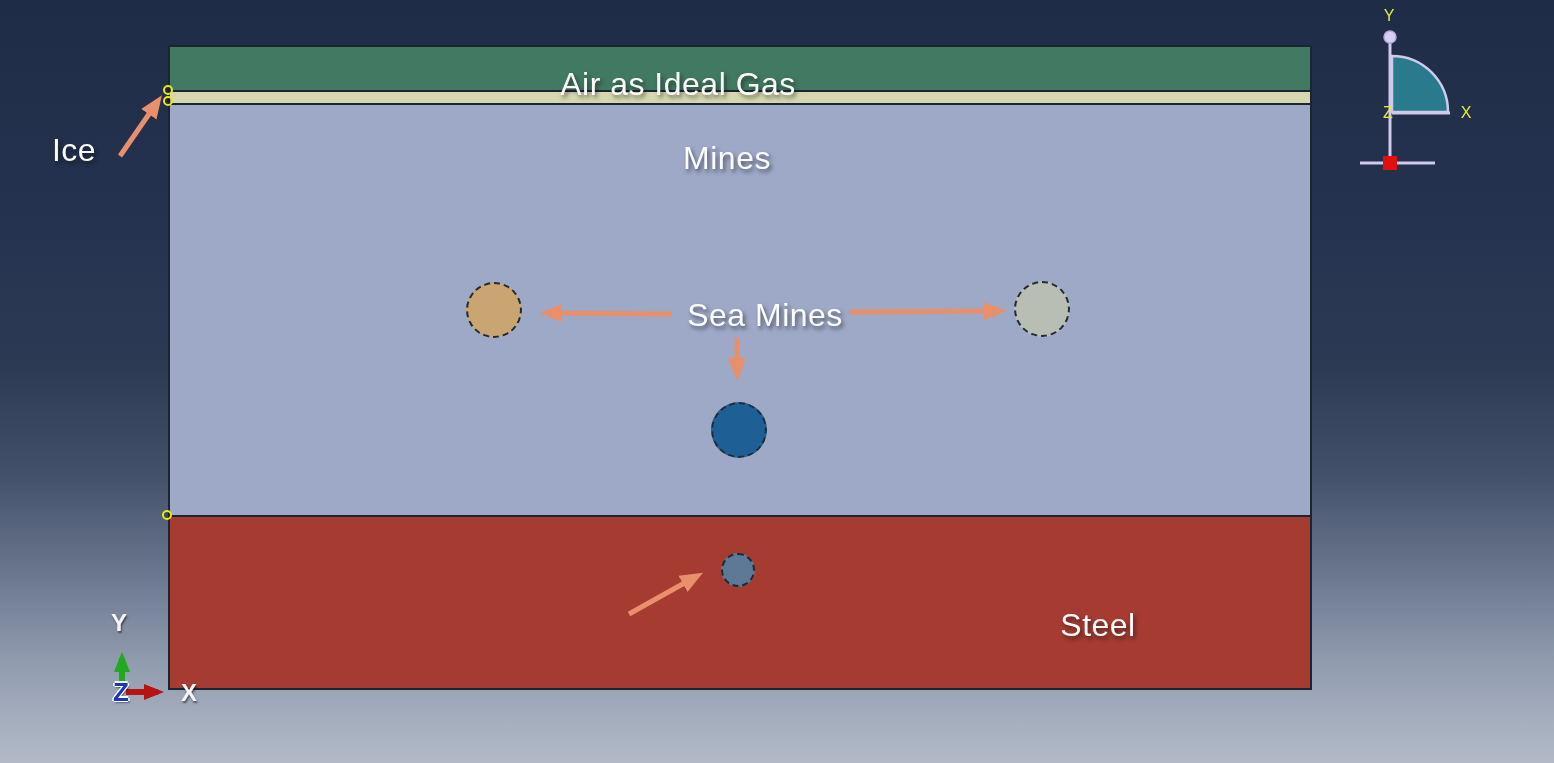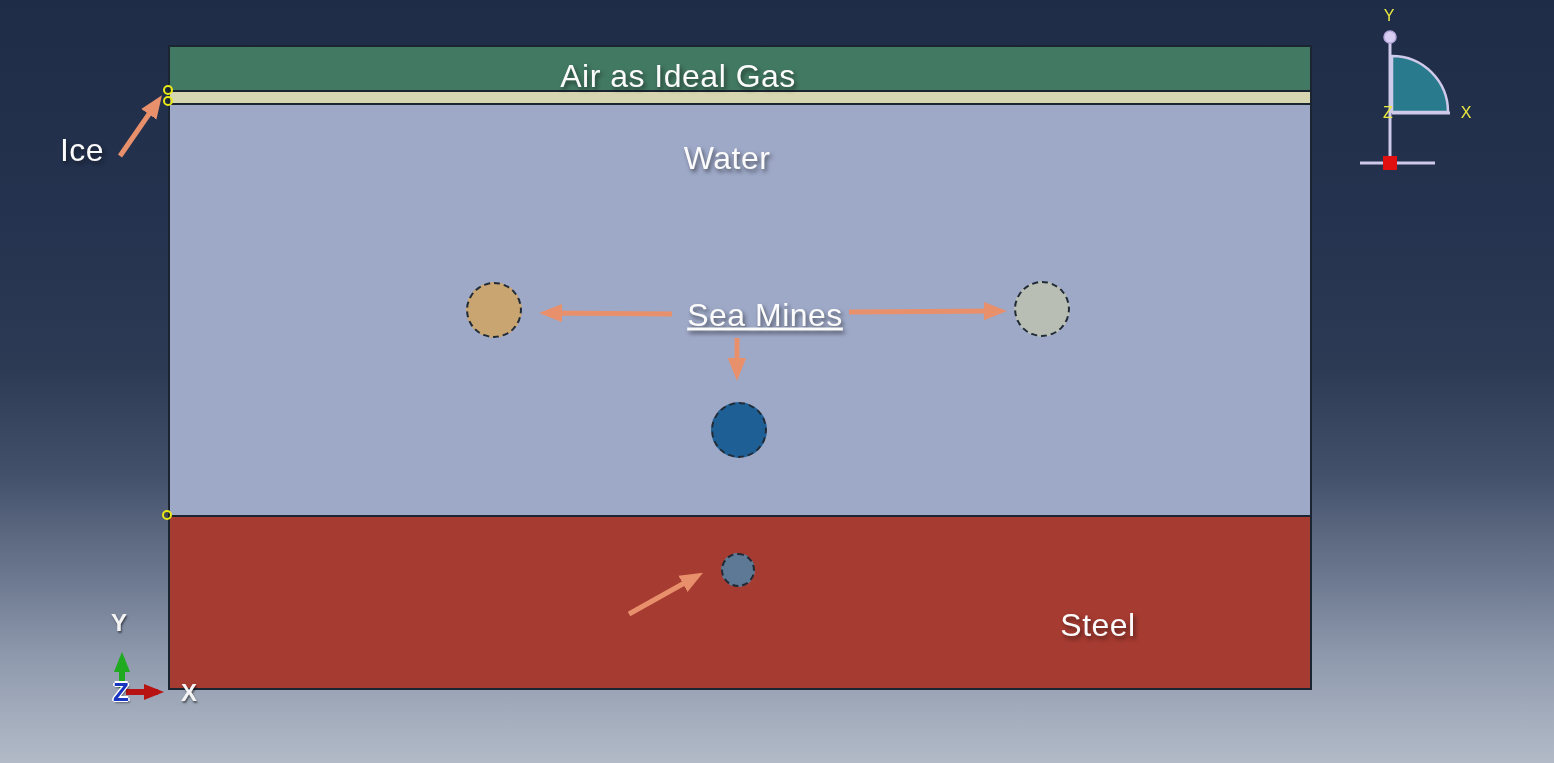--- a/index.html
+++ b/index.html
@@ -70,24 +70,24 @@
 
   <div class="vertex" style="left:163px;top:85px;"></div>
   <div class="vertex" style="left:163px;top:96px;"></div>
   <div class="vertex" style="left:162px;top:510px;"></div>
 
   <div class="mine mine-left"></div>
   <div class="mine mine-right"></div>
   <div class="mine mine-blue"></div>
   <div class="mine pipeline"></div>
 
-  <div class="label" style="left:678px;top:76px;">Air as Ideal Gas</div>
-  <div class="label" style="left:727px;top:158px;">Water</div>
-  <div class="label" style="left:82px;top:150px;text-align:right;">Ice</div>
-  <div class="label" style="left:765px;top:315px;text-decoration:underline;">Sea Mines</div>
+  <div class="label" style="left:678px;top:84px;">Air as Ideal Gas</div>
+  <div class="label" style="left:727px;top:158px;">Mines</div>
+  <div class="label" style="left:74px;top:150px;text-align:right;">Ice</div>
+  <div class="label" style="left:765px;top:315px;">Sea Mines</div>
   <div class="label" style="left:1098px;top:625px;">Steel</div>
 
   <svg class="overlay" width="1554" height="763">
     <defs>
       <marker id="ah" viewBox="0 0 10 8" refX="7" refY="4" markerWidth="4.6" markerHeight="3.8" orient="auto-start-reverse">
         <path d="M0,0 L10,4 L0,8 z" fill="#e8906c"></path>
       </marker>
     </defs>
     <g stroke="#e8906c" stroke-width="5" fill="none">
       <line x1="120" y1="156" x2="158" y2="101" marker-end="url(#ah)"></line>

